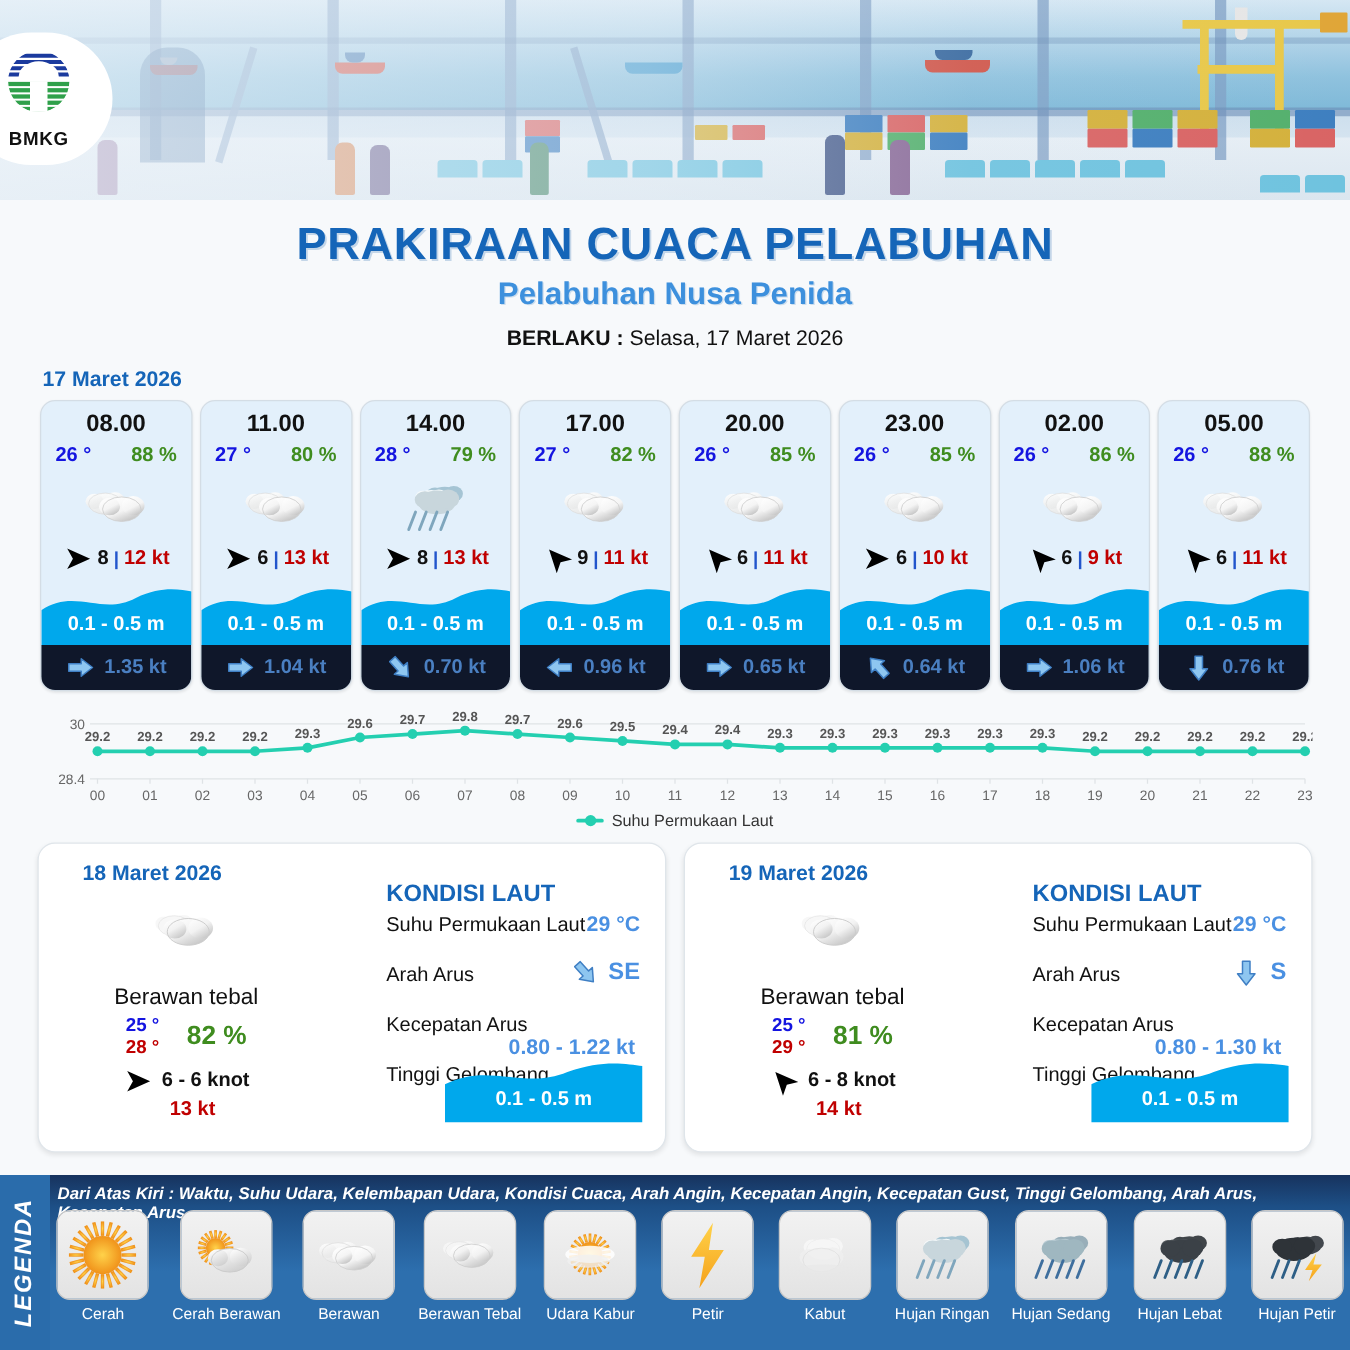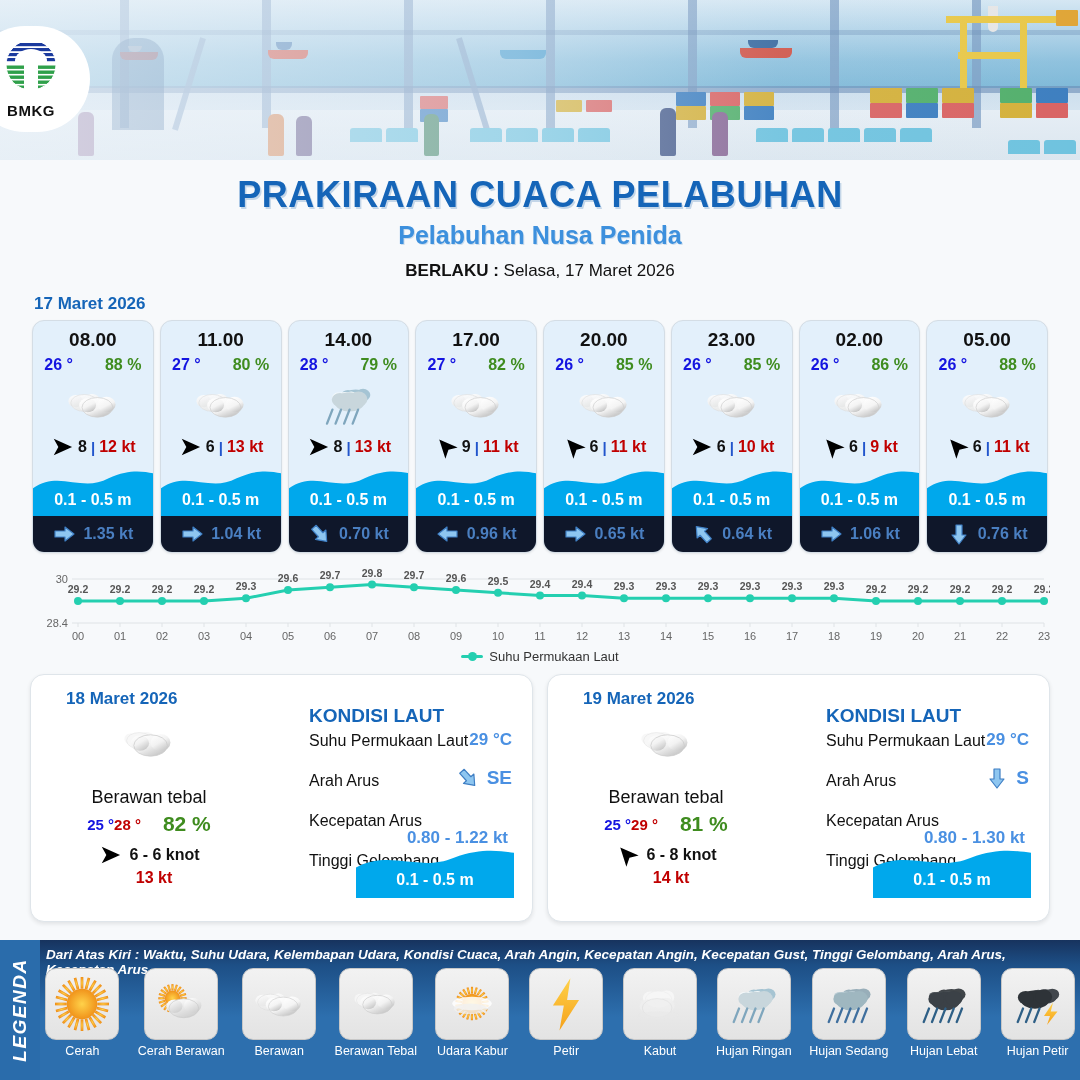--- a/index.html
+++ b/index.html
@@ -133,21 +133,21 @@
   .day {
     flex:1; background:#fff; border:1px solid #dfe5ea; border-radius:14px;
     box-shadow: 0 2px 4px rgba(0,0,0,.09);
     height:248px; position:relative; padding:14px 16px;
   }
   .d-date { font-size:17px; font-weight:bold; color:#1565b8;margin-left:19px; }
   .d-left { position:absolute; left:18px; top:40px; width:200px; }
   .d-icon { height:60px; display:flex; align-items:center; justify-content:center; }
   .d-cond { font-size:18px; color:#111; margin-top:12px; text-align:center;}
   .d-tt { display:flex; align-items:center; gap:22px; margin-top:4px; justify-content:center;}
-  .d-tcol { display:flex; flex-direction:row; }
+  .d-tcol { display:flex; flex-direction:column; }
   .d-tmin { font-size:15px; font-weight:bold; color:#1414e0; }
   .d-tmax { font-size:15px; font-weight:bold; color:#c00000; }
   .d-hum { font-size:21px; font-weight:bold; color:#3f8c1f; }
   .d-wind-row { display:flex; align-items:center; gap:7px; margin-top:8px; justify-content:center;}
   .d-wind-txt { font-size:16px; font-weight:bold; color:#111; }
   .d-gust { font-size:16px; font-weight:bold; color:#c00000; text-align:center; margin-top:3px; margin-left:10px;}
   .d-right { position:absolute; left:248px; top:30px; right:14px;margin-left:30px; }
   .d-kl { font-size:19px; font-weight:bold; color:#1565b8; margin-bottom:5px;}
   .d-row { position:relative; height:40px; }
   .d-lbl { font-size:16px; color:#111; }

